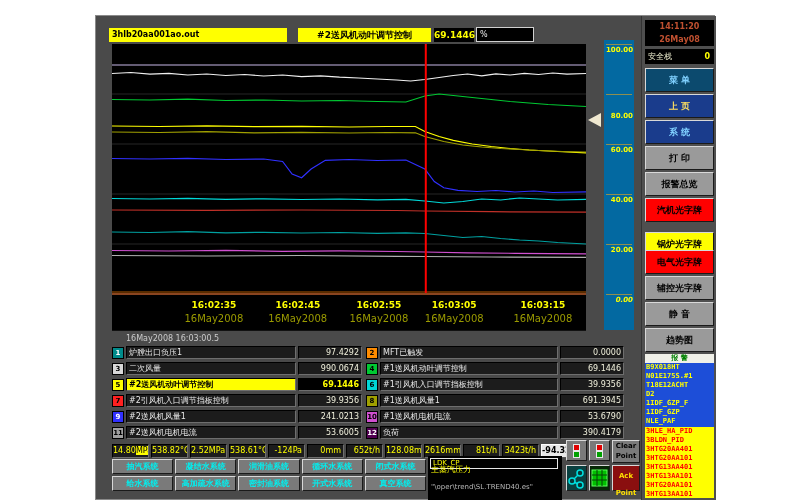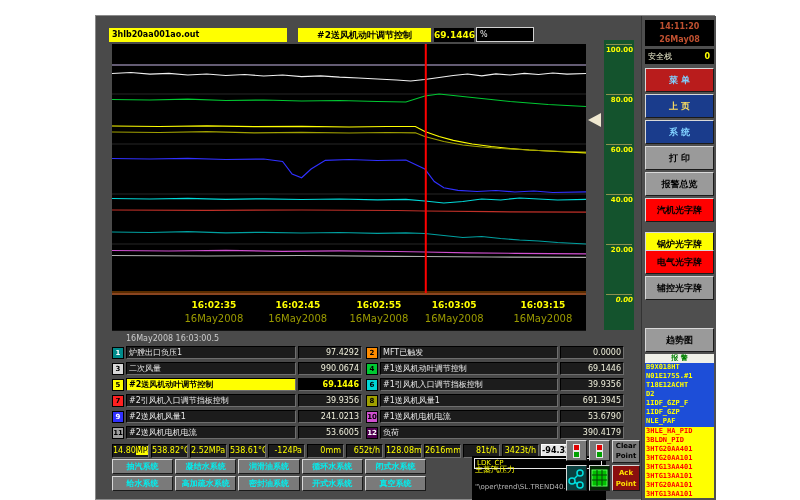--- a/index.html
+++ b/index.html
@@ -22,21 +22,21 @@
   .chart-box svg { position:absolute; left:0; top:0; }
   .plot-base { position:absolute; left:0; top:249px; width:474px; height:2px; background:#8a4520; }
   .time-label { position:absolute; width:80px; text-align:center; top:256px;
                 color:#ffff00; font-size:9px; font-weight:bold; }
   .time-date  { position:absolute; width:80px; text-align:center; top:269px;
                 color:#9a9a00; font-size:10px; }
   .pointer-strip { position:absolute; left:490px; top:28px; width:18px; height:250px; }
   .pointer-triangle { position:absolute; left:2px; width:0; height:0;
                 border-top:7px solid transparent; border-bottom:7px solid transparent;
                 border-right:13px solid #efe8d0; }
-  .scale-strip { position:absolute; left:508px; top:24px; width:30px; height:290px; background:#14532d; }
+  .scale-strip { position:absolute; left:508px; top:24px; width:30px; height:290px; background:#0369a1; }
   .tick-line  { position:absolute; left:2px; width:26px; height:1px; background:#8f8f50; }
   .tick-label { position:absolute; right:1px; color:#ffff00; font-size:7px; font-weight:bold; }
   
   .trend-time { position:absolute; left:30px; top:318px; color:#cccccc; font-size:8px; }
   .legend { position:absolute; left:16px; top:329px; width:592px; display:flex; gap:4px; }
   .legend-col { display:flex; flex-direction:column; gap:1px; }
   .legend-col.lc-left  { width:250px; }
   .legend-col.lc-right { width:258px; }
   .legend-row { display:flex; align-items:center; height:15px; }
   .chip { width:12px; height:12px; border:1px solid #000; font-size:7px; font-weight:bold;
@@ -53,21 +53,21 @@
   .status-seg { flex:1; height:14px; color:#ffff00; font-size:8px; line-height:12px;
                 text-align:right; padding-right:2px; white-space:nowrap; overflow:hidden; }
   .status-seg .uhl { background:#ffff00; color:#000; }
   .status-seg.white { background:#e8e8e8; color:#000; border-color:#fff #555 #555 #fff; font-weight:bold; }
   
   .nav-row { position:absolute; left:16px; width:314px; height:15px; display:flex; gap:2px;justify-content:center; }
   .nav-btn { flex:1; background:#7a7a7a; border:1px solid; border-color:#d8d8d8 #1a1a1a #1a1a1a #d8d8d8;
              color:#00f0f0; font-size:8px; font-weight:bold; text-align:center; line-height:13px;
              white-space:nowrap; overflow:hidden; cursor:pointer; }
   
-  .bottom-panel { position:absolute; left:332px; top:440px; width:134px; height:44px; background:#000;margin-left:44px; }
+  .bottom-panel { position:absolute; left:332px; top:440px; width:134px; height:44px; background:#000; }
   .bp-field { position:absolute; left:2px; top:2px; width:128px; height:11px;
               border:1px solid #e8e8e8; color:#ffff00; font-size:7px; line-height:9px; padding-left:2px; }
   .bp-label { position:absolute; left:3px; top:8px; color:#ffff00; font-size:8px; }
   .bp-path  { position:absolute; left:3px; top:27px; color:#b8b8b8; font-size:7px; white-space:nowrap; }
   
   .sm-btn { position:absolute; background:#7a7a7a; border:1px solid;
             border-color:#d8d8d8 #1a1a1a #1a1a1a #d8d8d8; cursor:pointer; }
   .ind-slot { position:absolute; left:6px; top:3px; width:7px; height:14px; background:#e8e8e8; }
   .ind-red   { position:absolute; left:1px; top:1px; width:5px; height:5px; background:#e00000; }
   .ind-green { position:absolute; left:1px; top:8px; width:5px; height:5px; background:#00a000; }
@@ -136,21 +136,21 @@
       <div class="time-label" style="left: 390.866px;">16:03:15</div>
       <div class="time-date" style="left: 390.866px;">16May2008</div>
     </div>
   <div class="pointer-strip">
     <div class="pointer-triangle" id="pointer-tri" style="top: 68.5px;"></div>
   </div>
   <div class="scale-strip" id="scale-strip">
       <div class="tick-line" style="top: 4px;"></div>
       <div class="tick-label" style="top: 6px;">100.00</div>
       <div class="tick-line" style="top: 54px;"></div>
-      <div class="tick-label" style="top: 56px;">80.00</div>
+      <div class="tick-label" style="top: 72px;">80.00</div>
       <div class="tick-line" style="top: 104px;"></div>
       <div class="tick-label" style="top: 106px; text-align: right;">60.00</div>
       <div class="tick-line" style="top: 154px;"></div>
       <div class="tick-label" style="top: 156px;">40.00</div>
       <div class="tick-line" style="top: 204px;"></div>
       <div class="tick-label" style="top: 206px;">20.00</div>
       <div class="tick-line" style="top: 254px;"></div>
       <div class="tick-label" style="top: 256px; font-style: italic;">0.00</div>
     </div>
 
@@ -282,21 +282,21 @@
   </div>
   <div class="sm-btn" style="left:493px;top:449px;width:21px;height:26px;background:#062806">
     <svg width="19" height="24" viewBox="0 0 19 24">
       <rect x="2" y="4" width="15" height="16" fill="#00c000" stroke="#60ff60"></rect>
       <line x1="7" y1="4" x2="7" y2="20" stroke="#064006"></line>
       <line x1="12" y1="4" x2="12" y2="20" stroke="#064006"></line>
       <line x1="2" y1="9" x2="17" y2="9" stroke="#064006"></line>
       <line x1="2" y1="14" x2="17" y2="14" stroke="#064006"></line>
     </svg>
   </div>
-  <div class="sm-btn txt-btn ack" style="left:516px;top:449px;width:28px;height:26px;line-height:11px;padding-top:2px">Ack Point</div>
+  <div class="sm-btn txt-btn ack" style="left:516px;top:449px;width:28px;height:26px;line-height:17px;padding-top:2px">Ack Point</div>
 
   <div class="sidebar">
     <div class="clock">
       <div>14:11:20</div>
       <div>26May08</div>
     </div>
     <div class="safety">
       <span class="s-lab">安全栈</span>
       <span class="s-val">0</span>
     </div>
@@ -314,25 +314,26 @@
     <div class="alarm-list alarm-yellow" id="alarm-yellow">
         <div>3HLE_HA_PID</div>
         <div>3BLDN_PID</div>
         <div>3HTG20AA401</div>
         <div>3HTG20AA101</div>
         <div>3HTG13AA401</div>
         <div>3HTG13AA101</div>
         <div>3HTG20AA101</div>
         <div>3HTG13AA101</div>
       </div>
-  <div class="side-btn" style="top: 52px; background: #b91c1c; color: rgb(128, 208, 255);">菜  单</div>
+  <div class="side-btn" style="top: 52px; background: #0c4a6e; color: rgb(128, 208, 255);">菜  单</div>
       <div class="side-btn" style="top: 78px; background: rgb(26, 60, 140); color: rgb(255, 224, 96);">上  页</div>
       <div class="side-btn" style="top: 104px; background: rgb(26, 60, 140); color: rgb(128, 208, 255);">系  统</div>
       <div class="side-btn" style="top: 130px; background: rgb(154, 154, 154); color: rgb(0, 0, 0);">打  印</div>
       <div class="side-btn" style="top: 156px; background: rgb(154, 154, 154); color: rgb(0, 0, 0);">报警总览</div>
       <div class="side-btn" style="top: 182px; background: rgb(255, 0, 0); color: rgb(0, 0, 0);">汽机光字牌</div>
       <div class="side-btn" style="top: 216px; background: rgb(255, 255, 0); color: rgb(0, 0, 0);">锅炉光字牌</div>
       <div class="side-btn" style="top: 234px; background: rgb(255, 0, 0); color: rgb(0, 0, 0);">电气光字牌</div>
       <div class="side-btn" style="top: 260px; background: rgb(154, 154, 154); color: rgb(0, 0, 0);">辅控光字牌</div>
+      <div class="side-btn" style="top: 286px; background: rgb(154, 154, 154); color: rgb(0, 0, 0);">静  音</div>
       <div class="side-btn" style="top: 312px; background: rgb(154, 154, 154); color: rgb(0, 0, 0);">趋势图</div>
     </div>
 
 </div>
 
 </body></html>

